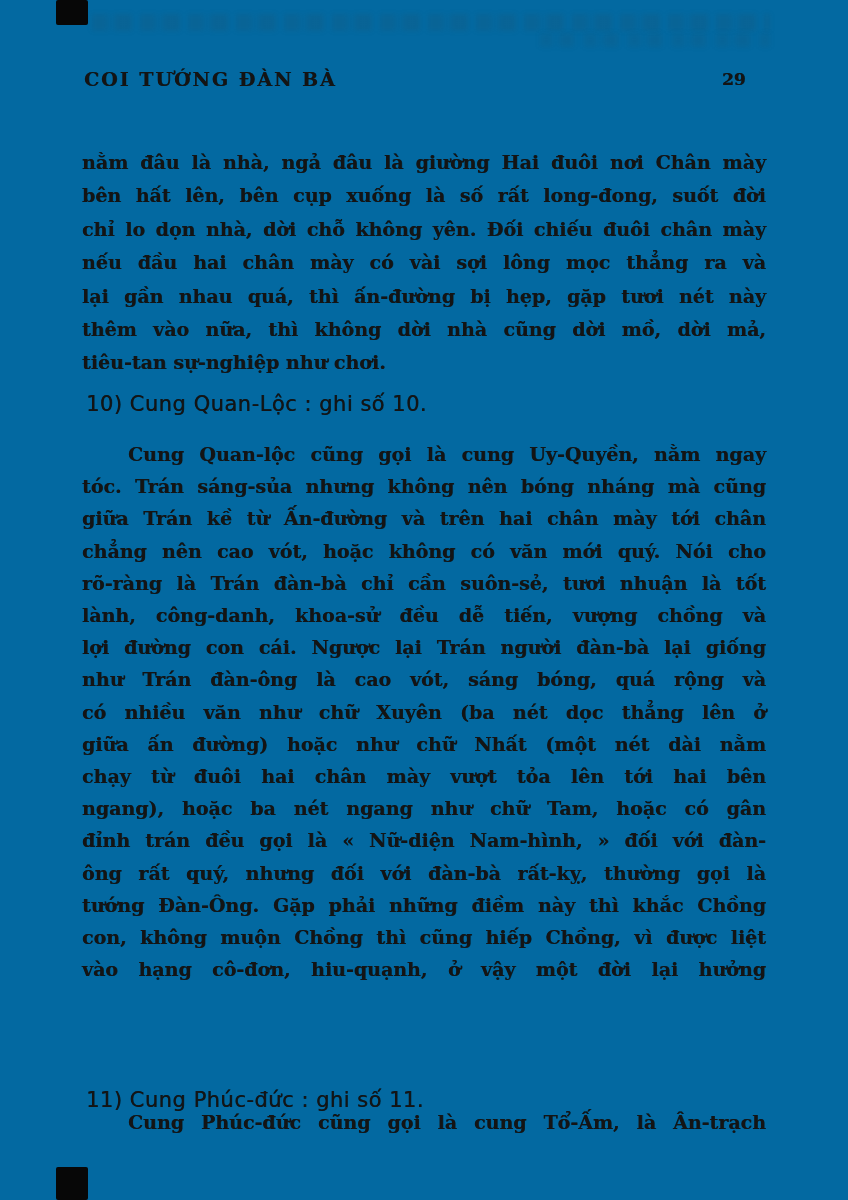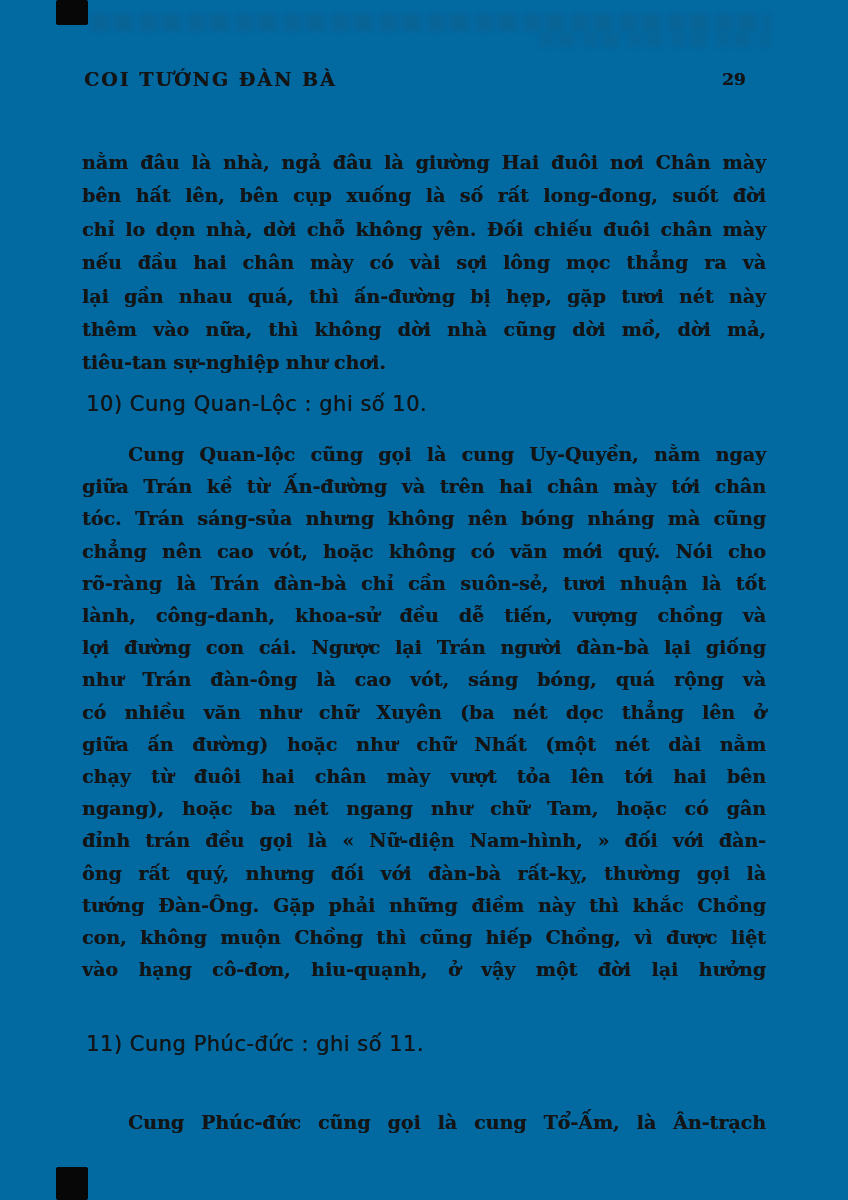--- a/index.html
+++ b/index.html
@@ -78,21 +78,21 @@
 
   .section-heading{
     position:absolute;left:86px;width:680px;
     font-family:"DejaVu Sans", sans-serif;
     font-size:21px;font-weight:400;
     letter-spacing:0.5px;
     text-shadow:0.5px 0.4px 0 rgba(0,0,0,0.65);
     white-space:nowrap;
   }
   .heading-10{top:392px;}
-  .heading-11{top:1032px;}
+  .heading-11{top:1088px;}
 </style>
 </head>
 <body>
 
 <div class="page">
 
   <div class="corner-mark corner-top"></div>
   <div class="corner-mark corner-bottom"></div>
 
   <div class="ghost-band ghost1"></div>
@@ -110,22 +110,22 @@
     <div class="line">nếu đầu hai chân mày có vài sợi lông mọc thẳng ra và</div>
     <div class="line">lại gần nhau quá, thì ấn-đường bị hẹp, gặp tươi nét này</div>
     <div class="line">thêm vào nữa, thì không dời nhà cũng dời mồ, dời mả,</div>
     <div class="line endline">tiêu-tan sự-nghiệp như chơi.</div>
   </div>
 
   <div class="section-heading heading-10">10) Cung Quan-Lộc :  ghi số 10.</div>
 
   <div class="textblock para2">
     <div class="line indent">Cung Quan-lộc cũng gọi là cung Uy-Quyền, nằm ngay</div>
+    <div class="line">tóc. Trán sáng-sủa nhưng không nên bóng nháng mà cũng</div>
     <div class="line">giữa Trán kề từ Ấn-đường và trên hai chân mày tới chân</div>
-    <div class="line">tóc. Trán sáng-sủa nhưng không nên bóng nháng mà cũng</div>
     <div class="line">chẳng nên cao vót, hoặc không có văn mới quý. Nói cho</div>
     <div class="line">rõ-ràng là Trán đàn-bà chỉ cần suôn-sẻ, tươi nhuận là tốt</div>
     <div class="line">lành, công-danh, khoa-sử đều dễ tiến, vượng chồng và</div>
     <div class="line">lợi đường con cái. Ngược lại Trán người đàn-bà lại giống</div>
     <div class="line">như Trán đàn-ông là cao vót, sáng bóng, quá rộng và</div>
     <div class="line">có nhiều văn như chữ Xuyên (ba nét dọc thẳng lên ở</div>
     <div class="line">giữa ấn đường) hoặc như chữ Nhất (một nét dài nằm</div>
     <div class="line">chạy từ đuôi hai chân mày vượt tỏa lên tới hai bên</div>
     <div class="line">ngang), hoặc ba nét ngang như chữ Tam, hoặc có gân</div>
     <div class="line">đỉnh trán đều gọi là « Nữ-diện Nam-hình, » đối với đàn-</div>

